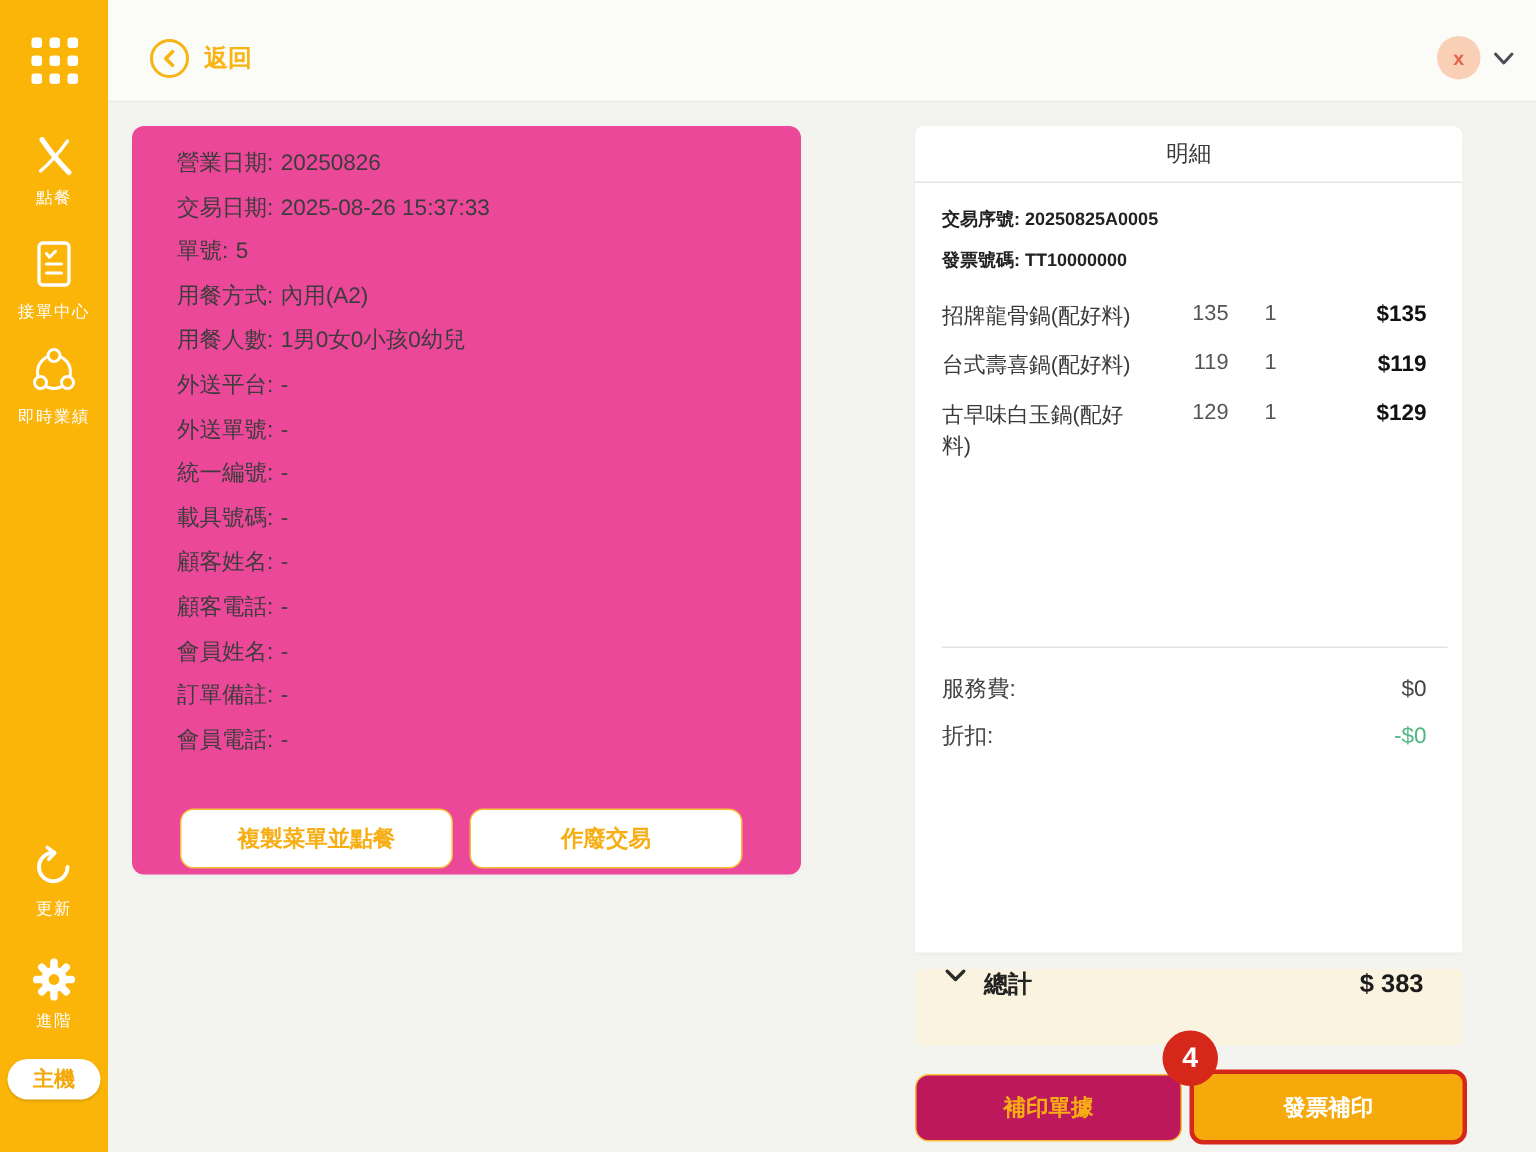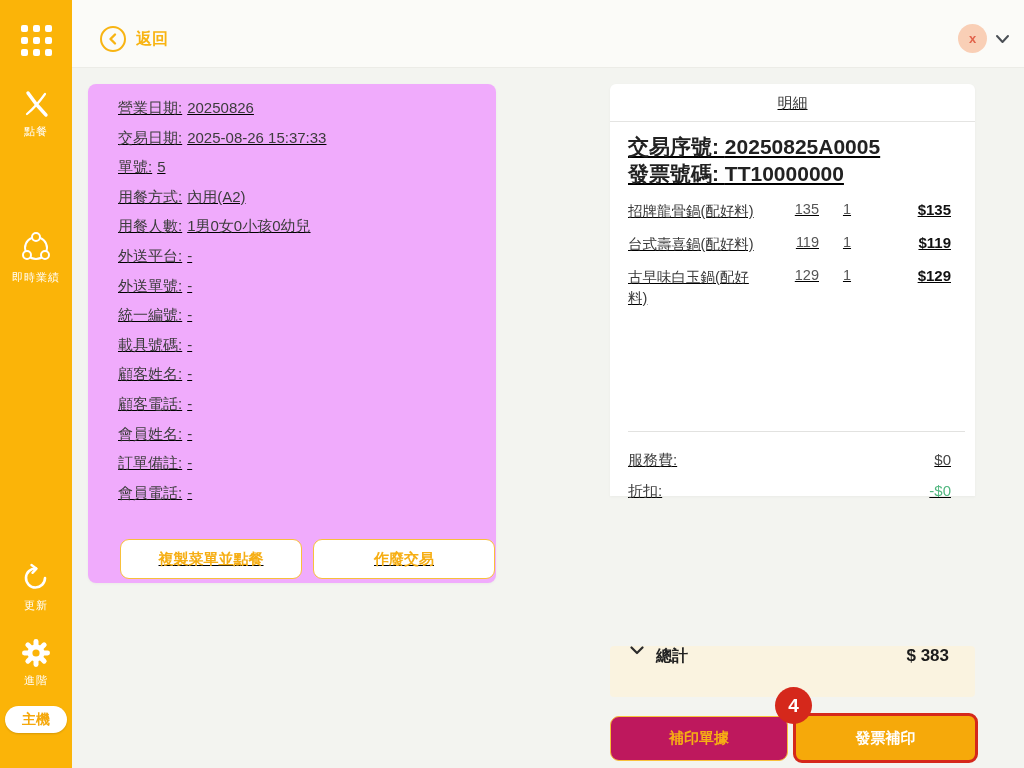--- a/index.html
+++ b/index.html
@@ -18,33 +18,33 @@
   
   .sidebar { position:absolute; left:0; top:0; width:72px; height:768px; background:#fbb408; z-index:5; }
   .grid-icon { position:absolute; left:21px; top:25px; display:grid; grid-template-columns:repeat(3,7px); grid-gap:5px; cursor:pointer; }
   .grid-icon i { width:7px; height:7px; background:#fff; border-radius:2px; }
   .nav-item { position:absolute; left:0; width:72px; text-align:center; cursor:pointer; }
   .nav-item svg { display:block; margin:0 auto 4px; }
   .nav-label { color:#fff; font-size:11px; letter-spacing:1px; display:block; }
   .host-pill { position:absolute; left:5px; top:706px; width:62px; height:27px; background:#fff; border:none; border-radius:14px; color:#f5a80b; font-size:14px; font-weight:bold; cursor:pointer; box-shadow:0 1px 2px rgba(0,0,0,.15); }
 
   
-  .left-card { position:absolute; left:88px; top:84px; width:408px; height:499px; background:#f0abfc; border-radius:8px; box-shadow:0 1px 3px rgba(0,0,0,.04);text-decoration:underline; }
+  .left-card { position:absolute; left:88px; top:84px; width:446px; height:499px; background:#ec4899; border-radius:8px; box-shadow:0 1px 3px rgba(0,0,0,.04); }
   .info-rows { padding:15px 30px 0; }
   .info-row { height:29.6px; font-size:15px; color:#3c3c3c; white-space:nowrap; }
   .info-row .lbl { font-weight:500; }
   .info-row .val { margin-left:5px; }
   .card-buttons { display:flex; gap:11px; padding:0 32px; margin-top:26px; }
   .btn-outline { flex:0 0 182px; height:40px; background:#fff; border:1.5px solid #f8c03a; border-radius:9px; color:#f6ae14; font-size:15px; font-weight:bold; cursor:pointer; }
 
   
-  .right-card { position:absolute; left:610px; top:84px; width:365px; height:412px; background:#fff; border-radius:6px 6px 0 0; box-shadow:0 1px 3px rgba(0,0,0,.04);text-decoration:underline; }
+  .right-card { position:absolute; left:610px; top:84px; width:365px; height:551px; background:#fff; border-radius:6px 6px 0 0; box-shadow:0 1px 3px rgba(0,0,0,.04); }
   .r-title { height:38px; line-height:38px; text-align:center; font-size:15px; color:#3a3a3a; border-bottom:1px solid #e4e4e2; }
   .r-ids { padding:11px 18px 2px; }
-  .r-ids div { font-size:21px; font-weight:bold; color:#222; line-height:27px; }
+  .r-ids div { font-size:12px; font-weight:bold; color:#222; line-height:27px; }
   .r-grid { display:grid; grid-template-columns:1fr 52px 56px 76px; padding:0 24px 0 18px; }
   .r-cols { height:32px; align-items:end; padding-bottom:7px; border-bottom:1px solid #e7e7e5; color:#8c8c8c; font-size:14px; }
   .c-price,.c-sub { text-align:right; }
   .c-qty { text-align:center; }
   .r-items { height:242px; padding-top:12px; overflow:hidden; }
   .item-row { margin-bottom:12px; align-items:start; }
   .item-row .c-name { font-size:14.5px; color:#3a3a3a; line-height:1.45; padding-right:6px; }
   .item-row .c-price,.item-row .c-qty { font-size:14.5px; color:#555; }
   .item-row .c-sub { font-size:15px; font-weight:bold; color:#111; }
   .r-divider { border-top:1px solid #e2e2e0; margin:0 10px 0 18px; }
@@ -100,20 +100,29 @@
     </div>
 
     <div class="nav-item" style="top:88px">
       <svg width="32" height="32" viewBox="0 0 32 32">
         <path d="M8 5 C14 14, 20 21, 26 27" fill="none" stroke="#fff" stroke-width="3.4" stroke-linecap="round"></path>
         <path d="M25 6 C20 13, 13 21, 7 26" fill="none" stroke="#fff" stroke-width="2.2" stroke-linecap="round"></path>
       </svg>
       <span class="nav-label">點餐</span>
     </div>
 
+    <div class="nav-item" style="top:158px">
+      <svg width="34" height="38" viewBox="0 0 34 38">
+        <rect x="7" y="4" width="20" height="28" rx="2.5" fill="none" stroke="#fff" stroke-width="2.2"></rect>
+        <polyline points="12,11 14,13.5 18,9.5" fill="none" stroke="#fff" stroke-width="2" stroke-linecap="round" stroke-linejoin="round"></polyline>
+        <line x1="12" y1="18" x2="22" y2="18" stroke="#fff" stroke-width="2" stroke-linecap="round"></line>
+        <line x1="12" y1="24" x2="22" y2="24" stroke="#fff" stroke-width="2" stroke-linecap="round"></line>
+      </svg>
+      <span class="nav-label">接單中心</span>
+    </div>
 
     <div class="nav-item" style="top:230px">
       <svg width="36" height="36" viewBox="0 0 36 36">
         <circle cx="18" cy="18" r="11" fill="none" stroke="#fff" stroke-width="2"></circle>
         <circle cx="18" cy="7" r="4" fill="#fbb408" stroke="#fff" stroke-width="2"></circle>
         <circle cx="9" cy="25" r="4" fill="#fbb408" stroke="#fff" stroke-width="2"></circle>
         <circle cx="27" cy="25" r="4" fill="#fbb408" stroke="#fff" stroke-width="2"></circle>
       </svg>
       <span class="nav-label">即時業績</span>
     </div>

